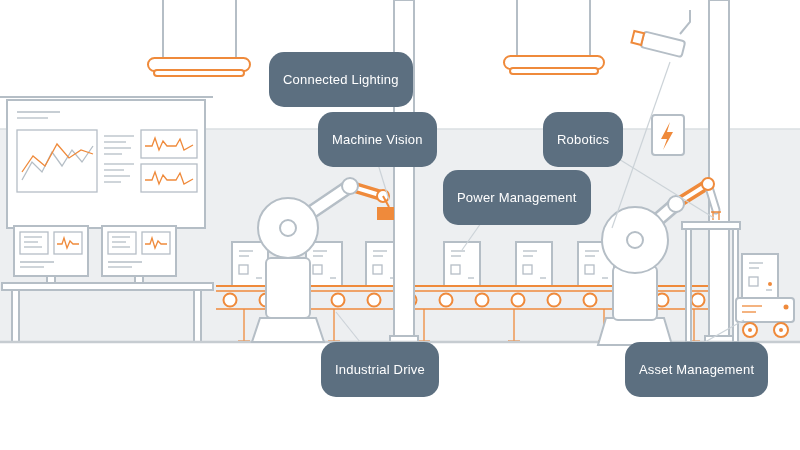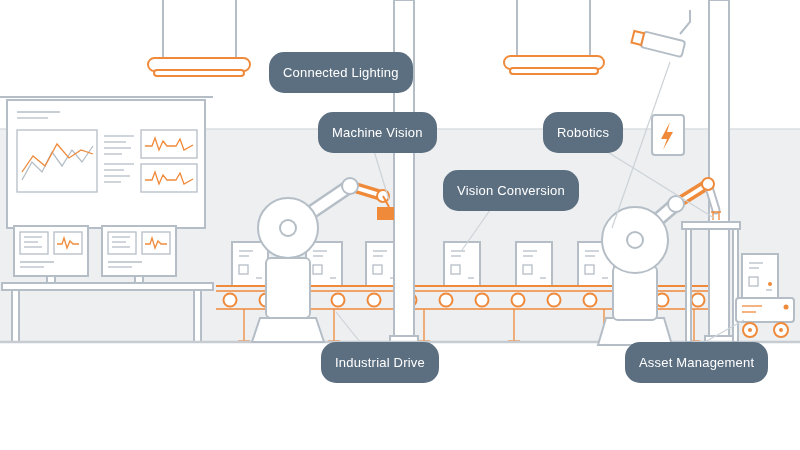--- a/index.html
+++ b/index.html
@@ -4,21 +4,21 @@
 <style>
   *{margin:0;padding:0;box-sizing:border-box}
   html,body{width:800px;height:450px;background:#fff;overflow:hidden;
     font-family:"Liberation Sans",sans-serif}
   .stage{position:relative;width:800px;height:450px;background:#fff}
   .stage svg{position:absolute;left:0;top:0}
   .badge{
     position:absolute;z-index:5;
     background:var(--badge-background,#5c6f80);
     color:var(--badge-text,#fff);
-    font-size:13px;line-height:1;padding:14px 14px;border-radius:15px;
+    font-size:13px;line-height:1;padding:21px 14px;border-radius:15px;
     white-space:nowrap;letter-spacing:.2px;cursor:pointer;
   }
   
   svg .wall{fill:var(--wall-gray,#edeff1)}
   svg .ln{fill:none;stroke:var(--outline-gray,#b5bec6);stroke-width:2}
   svg .lno{fill:none;stroke:var(--accent-orange,#ef8a3b);stroke-width:2}
   svg .thin{stroke-width:1.3}
   svg .box{fill:#fff;stroke:var(--outline-gray,#b5bec6);stroke-width:2}
   svg .boxo{fill:#fff;stroke:var(--accent-orange,#ef8a3b);stroke-width:2}
   svg .fillo{fill:var(--accent-orange,#ef8a3b);stroke:none}
@@ -233,16 +233,16 @@
     <line x1="670" y1="62" x2="612" y2="228" class="conn"></line>
     <line x1="500" y1="196" x2="462" y2="250" class="conn"></line>
     <line x1="360" y1="342" x2="336" y2="312" class="conn"></line>
     <line x1="705" y1="342" x2="744" y2="320" class="conn"></line>
   </g>
 </svg>
 
   <div class="badge" style="left:269px;top:52px">Connected Lighting</div>
   <div class="badge" style="left:543px;top:112px">Robotics</div>
   <div class="badge" style="left:318px;top:112px">Machine Vision</div>
-  <div class="badge" style="left:443px;top:170px">Vision Conversion</div>
+  <div class="badge" style="left:443px;top:170px">Power Management</div>
   <div class="badge" style="left:321px;top:342px">Industrial Drive</div>
   <div class="badge" style="left:625px;top:342px">Asset Management</div>
 </div>
 
 </body></html>

